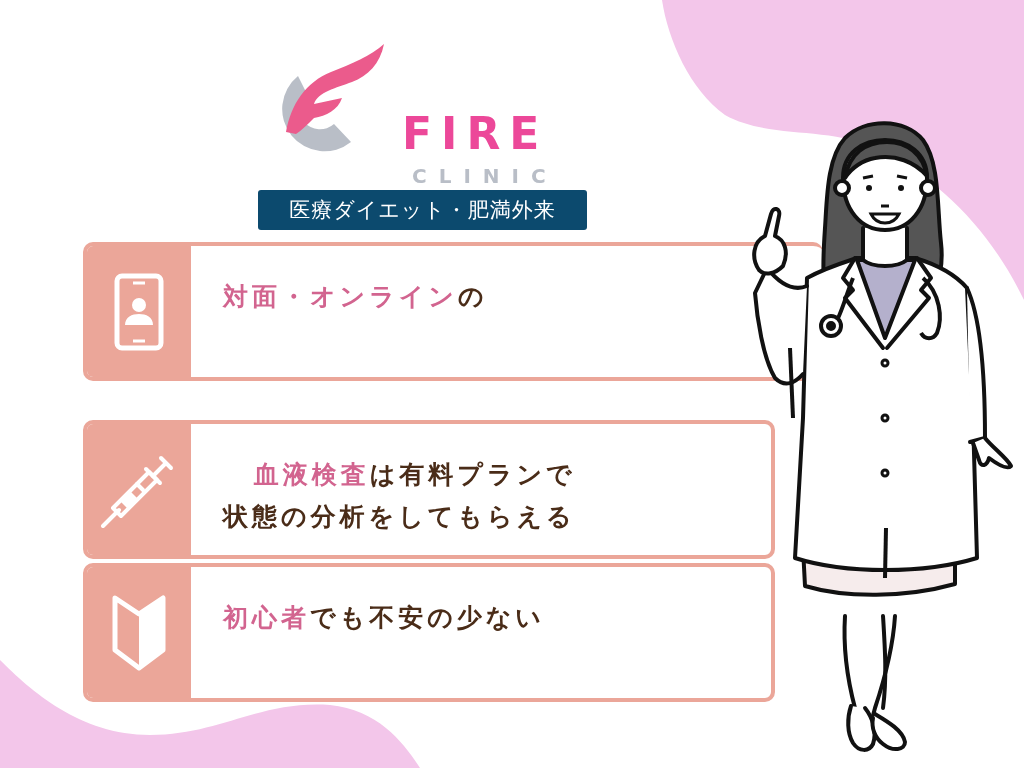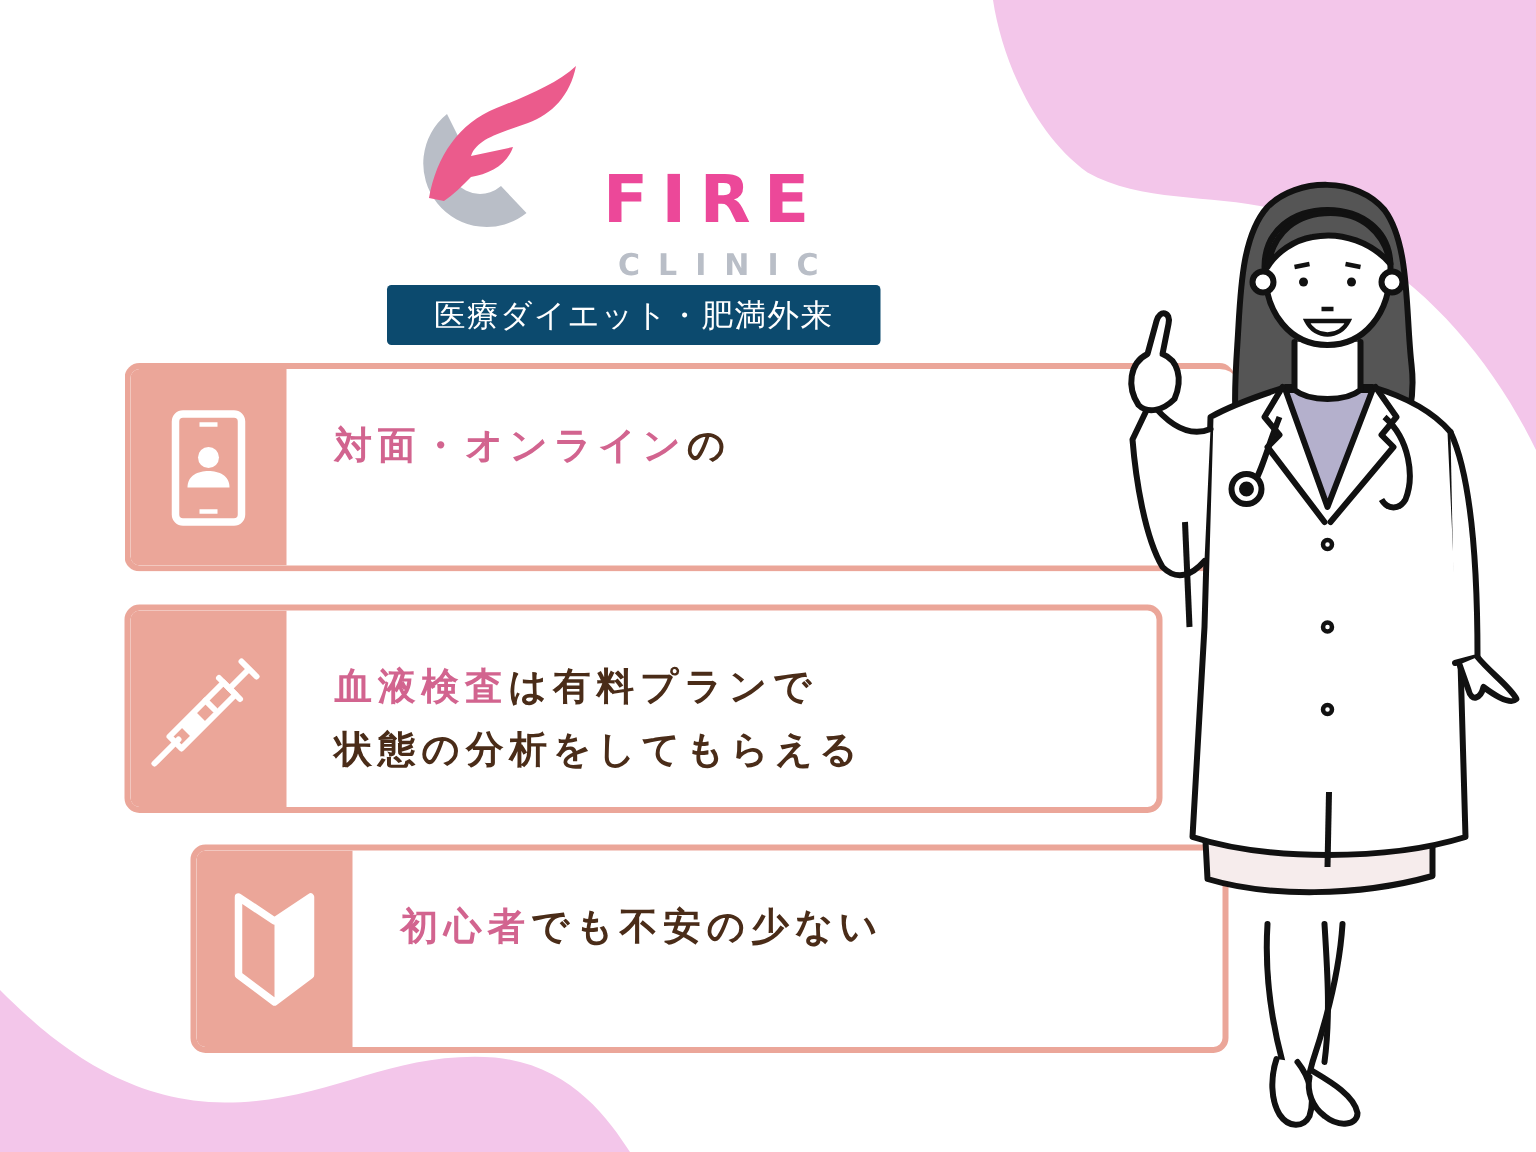--- a/index.html
+++ b/index.html
@@ -24,25 +24,25 @@
     position: absolute; left: 2px; top: 126px; width: 329px; height: 40px;
     background: #0c4a6e; border-radius: 3px;
     color: #ffffff; font-size: 21px; line-height: 40px; text-align: center;
     letter-spacing: 1px;
     margin-top: 20px;
   }
 
   .card {
     position: absolute; left: 83px; width: 692px; height: 139px;
     border: 4px solid #eba699; border-radius: 10px; background: #ffffff;
-    z-index: 2; overflow: hidden;
+    z-index: 2; overflow: hidden; text-align: right;
   }
   .card-1 { top: 242px; width: 740px; border-right: none; }
-  .card-2 { top: 403px; }
-  .card-3 { top: 563px; margin-left: 44px; }
+  .card-2 { top: 420px; }
+  .card-3 { top: 563px; }
   .card-icon-panel {
     position: absolute; left: 0; top: 0; width: 104px; height: 100%;
     background: #eba699;
     display: flex; align-items: center; justify-content: center;
   }
   .card-text {
     position: absolute; left: 136px; top: 30px;
     font-size: 25px; line-height: 42px; letter-spacing: 4px;
     color: #4a2c18; font-weight: bold; white-space: nowrap;
   }

